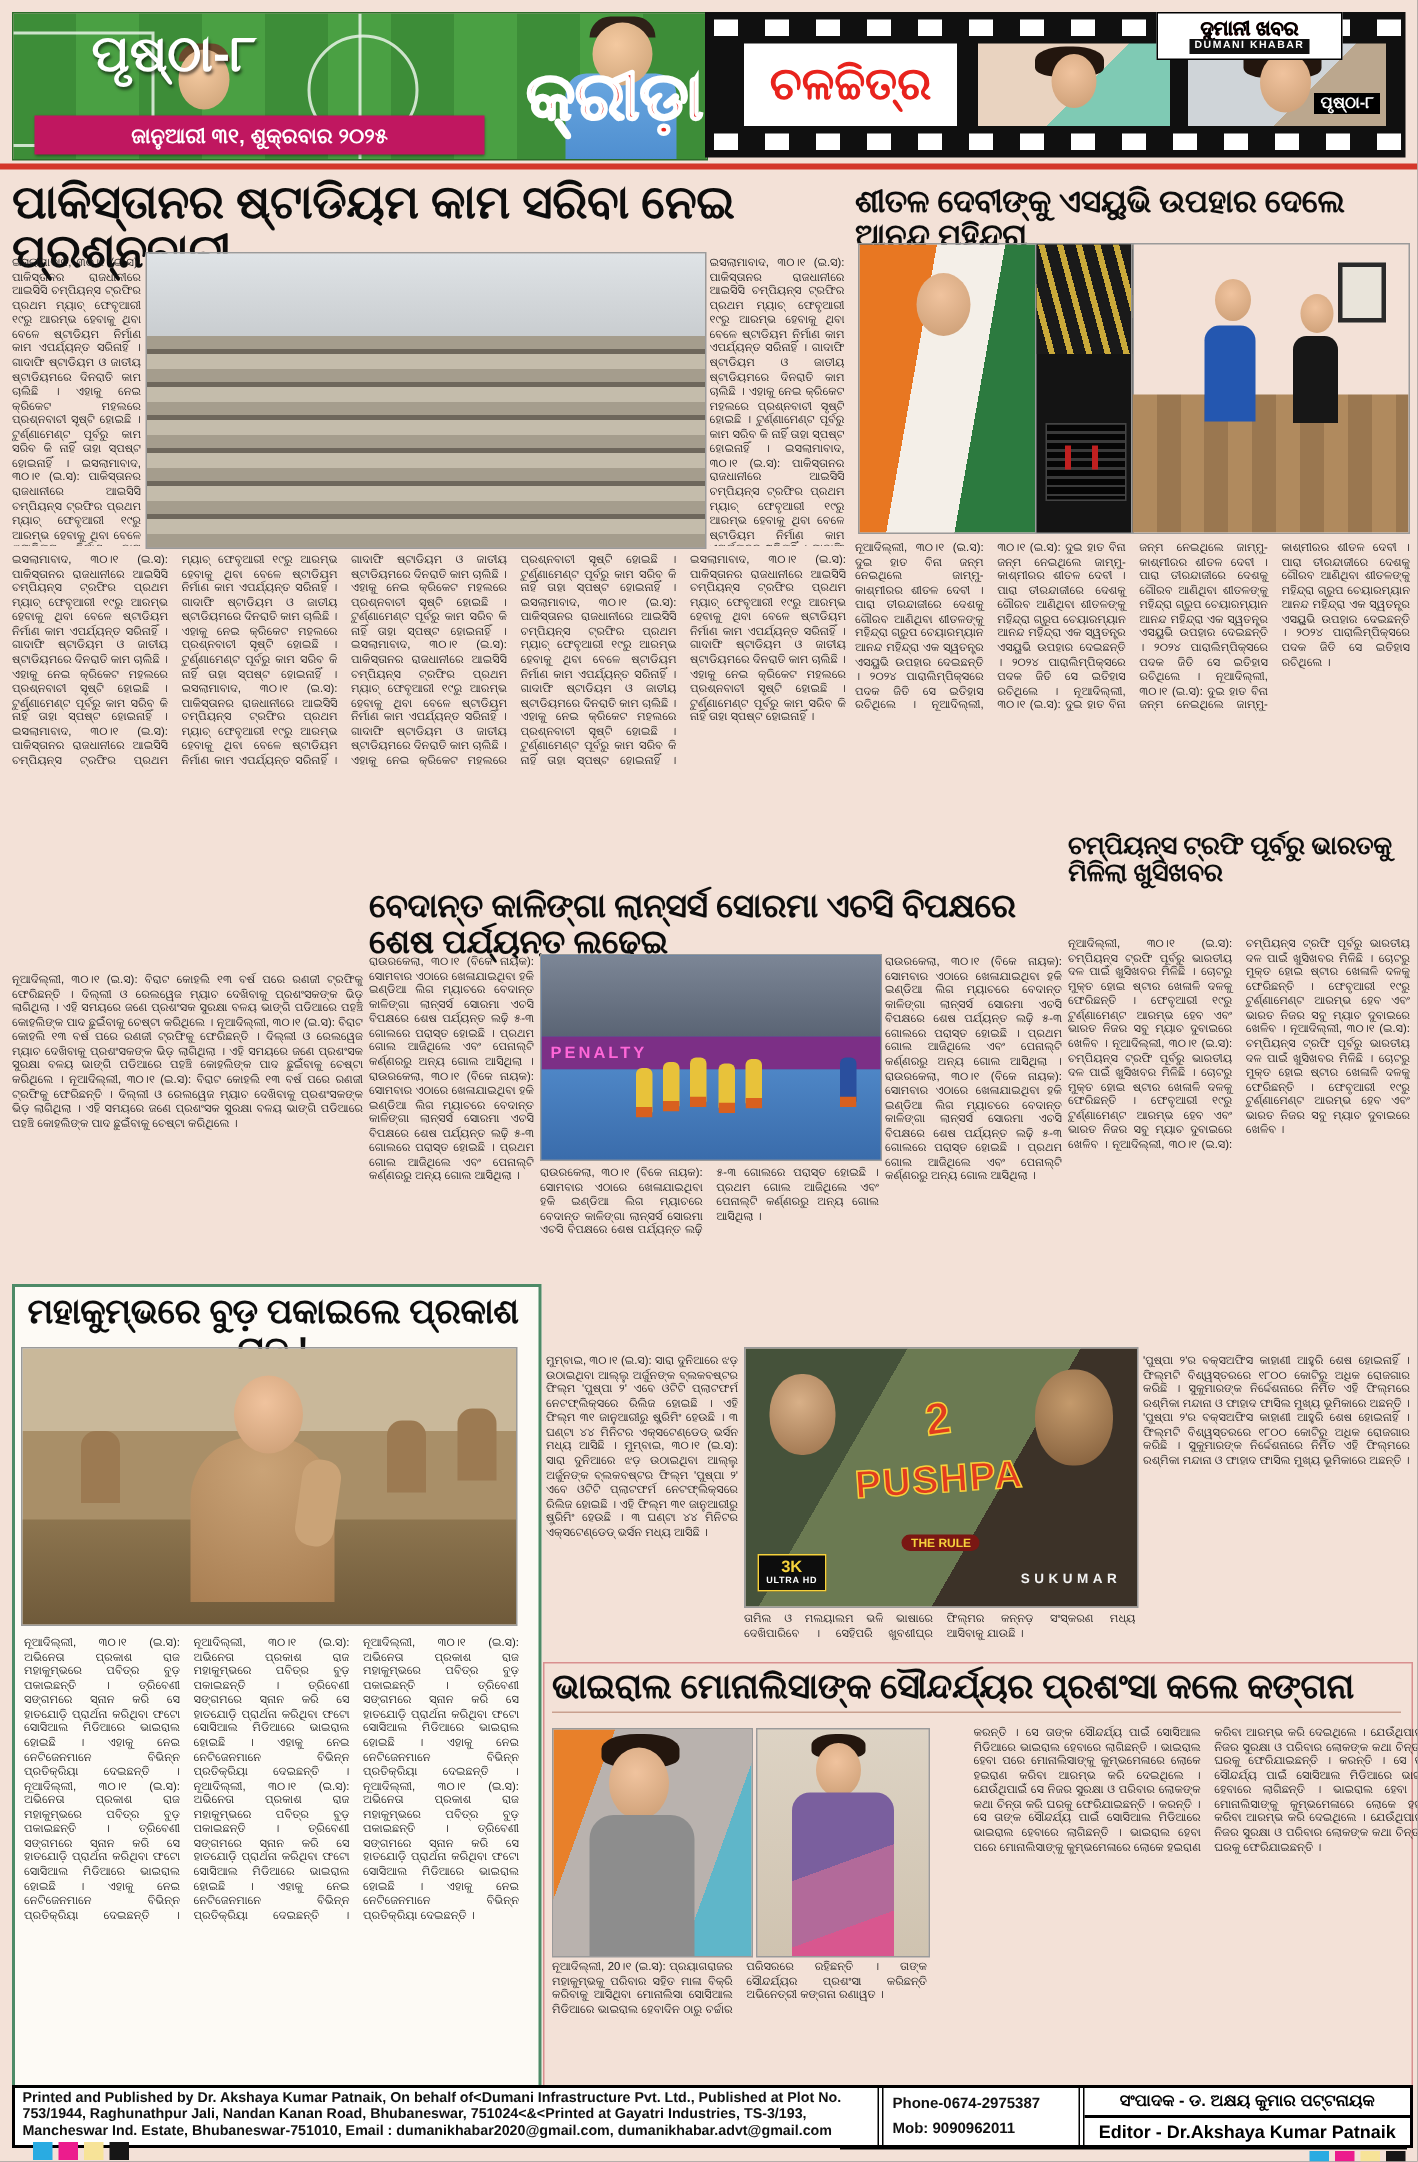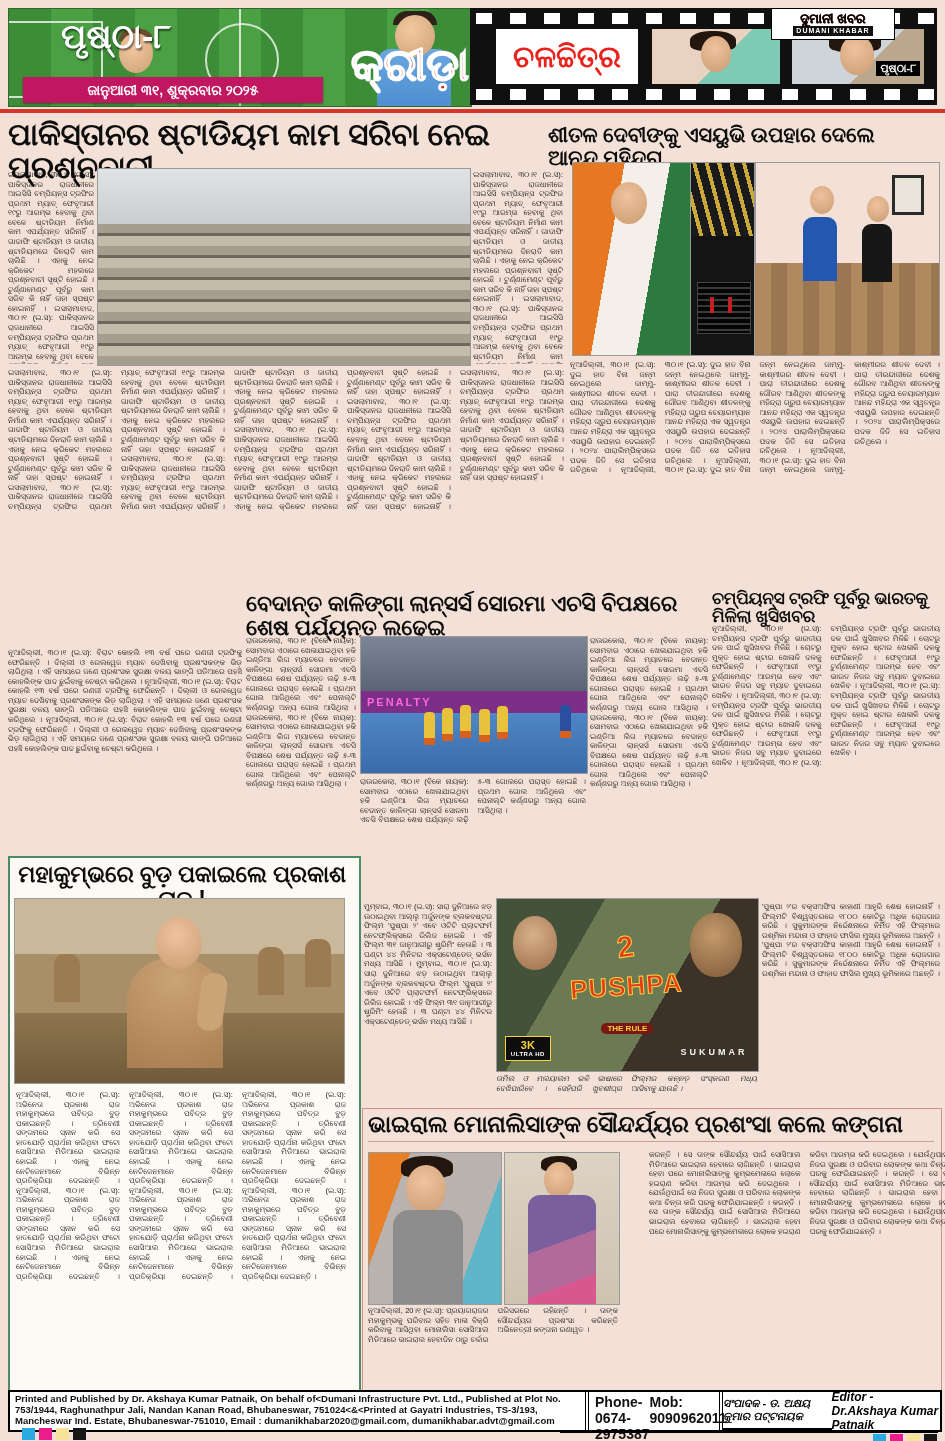--- a/index.html
+++ b/index.html
@@ -65,21 +65,21 @@
   .stadium-colL{left:8px;top:170px;width:86px;height:194px;}
   .stadium-photo{left:97px;top:168px;width:372px;height:196px;
     background:linear-gradient(#cfd3d6 0 28%,#b9b4a8 28% 100%);}
   .stad-floor{position:absolute;left:0;width:100%;height:72%;top:28%;
     background:repeating-linear-gradient(#a59d8d 0 9px,#6e675c 9px 12px,#c4bcab 12px 22px);}
   .stad-sky{position:absolute;left:0;top:0;width:100%;height:28%;
     background:linear-gradient(#dfe3e6,#c9cdd0);}
   .stadium-colR{left:473px;top:170px;width:90px;height:194px;}
   .stadium-body{left:8px;top:368px;width:556px;height:212px;}
 
-  .hl-suv{left:548px;top:124px;width:370px;font-size:21px;}
+  .hl-suv{left:570px;top:124px;width:370px;font-size:21px;}
   .suv-photo-flag{left:572px;top:162px;width:118px;height:192px;
     background:linear-gradient(100deg,#e87722 0 34%,#f4efe8 34% 64%,#2c7a3f 64% 100%);}
   .suv-photo-car{left:690px;top:162px;width:64px;height:192px;background:#141414;}
   .car-lights{position:absolute;left:0;top:0;width:100%;height:38%;
     background:repeating-linear-gradient(75deg,#1a1a1a 0 8px,#caa93a 8px 12px);}
   .car-grille{position:absolute;left:10%;top:62%;width:80%;height:26%;
     background:repeating-linear-gradient(#050505 0 4px,#3a3a3a 4px 6px);border:1px solid #444;}
   .car-red1,.car-red2{position:absolute;top:70%;width:4px;height:16px;background:#c02020;}
   .car-red1{left:30%;} .car-red2{left:58%;}
   .suv-photo-pair{left:754px;top:162px;width:184px;height:192px;
@@ -107,21 +107,21 @@
   .hockey-led{position:absolute;left:0;top:40%;width:100%;height:16%;background:#7c2f86;
     color:#ff67d8;font-size:11px;font-weight:bold;letter-spacing:2px;display:flex;
     align-items:center;padding-left:6px;overflow:hidden;}
   .hockey-turf{position:absolute;left:0;top:56%;width:100%;height:44%;
     background:linear-gradient(#4e86c6,#3a6cab);}
   .hockey-player{position:absolute;width:11px;height:26px;background:#e8c23a;
     border-radius:4px 4px 0 0;border-bottom:7px solid #d8601f;}
   .hockey-colB{left:590px;top:636px;width:118px;height:216px;}
   .hockey-below{left:360px;top:777px;width:226px;height:76px;}
 
-  .hl-trophy{left:712px;top:590px;width:228px;font-size:17px;}
+  .hl-trophy{left:712px;top:555px;width:228px;font-size:17px;}
   .trophy-body{left:712px;top:624px;width:228px;height:228px;}
 
   .prakash-box{left:8px;top:856px;width:349px;height:536px;background:#fdfaf5;
     border:2px solid #4d8a67;}
   .hl-prakash{left:16px;top:862px;width:332px;font-size:23px;text-align:center;}
   .prakash-photo{left:14px;top:898px;width:329px;height:184px;
     background:linear-gradient(#c9b89a 0 30%,#a98f68 30% 100%);}
   .pk-water{position:absolute;left:0;top:62%;width:100%;height:38%;
     background:linear-gradient(#8d754f,#6f5a3a);}
   .pk-torso{position:absolute;left:34%;top:32%;width:96px;height:110px;
@@ -142,21 +142,21 @@
     -webkit-text-stroke:1px #f6d23c;transform:rotate(-8deg);}
   .poster-rule{position:absolute;left:40%;top:72%;font-size:8px;font-weight:bold;color:#f6d23c;
     background:#7a1713;padding:1px 6px;border-radius:6px;}
   .poster-4k{position:absolute;left:3%;bottom:6%;background:#0d0d0d;color:#f6d23c;
     font-size:11px;font-weight:bold;padding:2px 5px;text-align:center;line-height:1.1;border:1px solid #f6d23c;}
   .poster-4k small{display:block;font-size:6px;color:#fff;letter-spacing:.5px;}
   .poster-dir{position:absolute;right:4%;bottom:8%;color:#f2f2f2;font-size:9px;font-weight:bold;
     letter-spacing:3px;}
   .poster-face{position:absolute;border-radius:48%;}
   .pushpa-colR{left:762px;top:902px;width:178px;height:200px;}
-  .pushpa-caption{left:496px;top:1074px;width:261px;height:30px;font-style:italic;}
+  .pushpa-caption{left:496px;top:1074px;width:261px;height:30px;}
 
   .mona-box{left:362px;top:1108px;width:578px;height:284px;border:1px solid #d98f8f;}
   .hl-mona{left:368px;top:1112px;width:566px;font-size:23px;border-bottom:1px solid #c9a08f;
     padding-bottom:4px;}
   .mona-photo1{left:368px;top:1152px;width:132px;height:151px;
     background:linear-gradient(110deg,#e8802a 0 22%,#b9b2ae 22% 75%,#5fb6c9 75% 100%);}
   .mp1-head{position:absolute;left:28%;top:8%;width:40px;height:48px;}
   .mp1-hair{position:absolute;left:24%;top:2%;width:52px;height:22px;}
   .mp1-jacket{position:absolute;left:18%;top:38%;width:70px;height:95px;background:#8d8d8d;border-radius:16px 16px 0 0;}
   .mona-photo2{left:504px;top:1152px;width:114px;height:151px;
@@ -165,23 +165,23 @@
   .mp2-saree{position:absolute;left:20%;top:28%;width:68px;height:123px;
     background:linear-gradient(160deg,#7a5f9e 0 40%,#b26a9a 40% 70%,#d8578f 70% 100%);border-radius:12px 12px 0 0;}
   .mona-colsR{left:626px;top:1150px;width:312px;height:238px;margin-left:23px;}
   .mona-below{left:368px;top:1306px;width:250px;height:82px;}
 
   
   .footer-strip{left:8px;top:1390px;width:930px;height:38px;background:#fff;
     border:2px solid #000;display:flex;}
   .foot-pub{width:565px;padding:2px 5px;font-size:9.5px;font-weight:bold;color:#111;
     line-height:1.15;border-right:4px double #000;}
-  .foot-phone{width:118px;padding:2px 6px;font-size:14px;font-weight:bold;color:#111;
-    display:flex;flex-direction:row;justify-content:space-around;border-right:4px double #000;}
-  .foot-editor{flex:1;display:flex;flex-direction:row;font-style:italic;}
+  .foot-phone{width:118px;padding:2px 6px;font-size:10px;font-weight:bold;color:#111;
+    display:flex;flex-direction:column;justify-content:space-around;border-right:4px double #000;}
+  .foot-editor{flex:1;display:flex;flex-direction:column;}
   .foot-ed-odia{flex:1;display:flex;align-items:center;justify-content:center;
     font-size:11px;font-weight:bold;border-bottom:2px solid #000;}
   .foot-ed-en{flex:1;display:flex;align-items:center;justify-content:center;
     font-size:12px;font-weight:bold;}
   .black-line{left:560px;top:1430px;width:378px;height:3px;background:#000;}
   .cmyk{position:absolute;display:flex;gap:4px;}
   .cmyk-left{left:22px;top:1428px;} .cmyk-right{right:8px;top:1434px;}
   .cmyk span{width:13px;height:12px;display:block;}
   .c-c{background:#29abe2;} .c-m{background:#ec1c8d;} .c-y{background:#f7e398;} .c-k{background:#161616;}
 </style>

